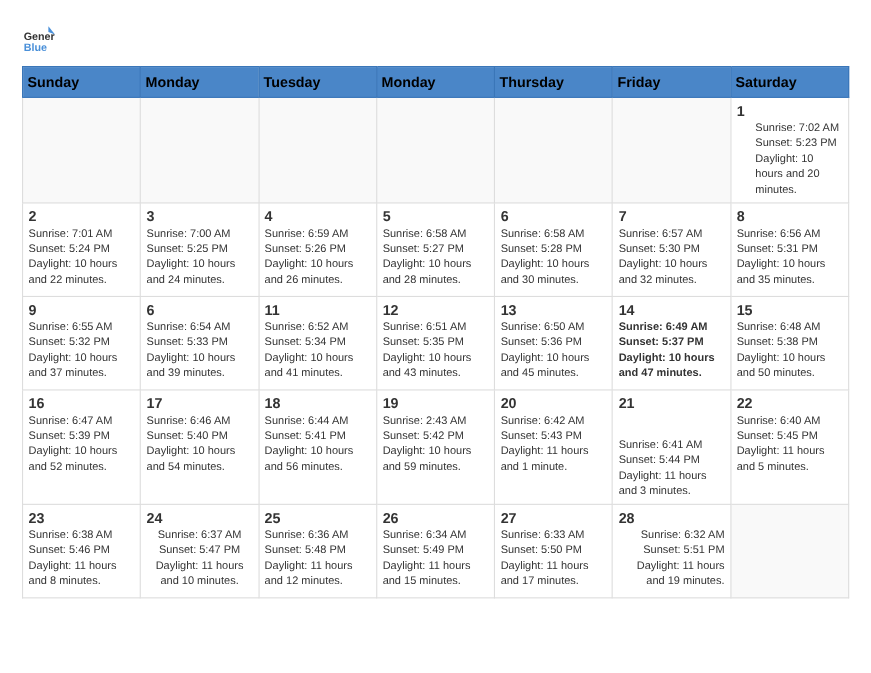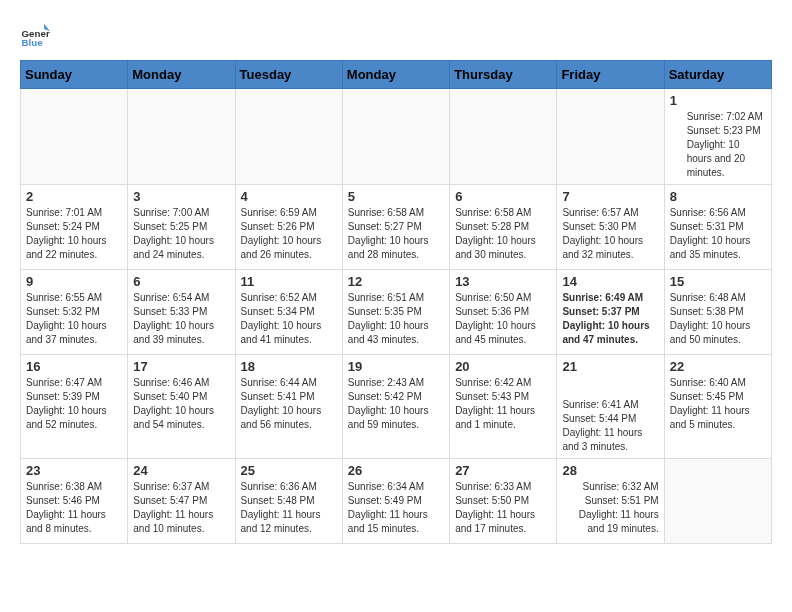--- a/index.html
+++ b/index.html
@@ -257,21 +257,21 @@
       </tr>
       <tr class="week-row">
         <td>
           <span class="day-number">23</span>
           <div class="day-info" style="white-space: pre-line;">Sunrise: 6:38 AM
 Sunset: 5:46 PM
 Daylight: 11 hours and 8 minutes.</div>
         </td>
         <td>
           <span class="day-number">24</span>
-          <div class="day-info" style="white-space: pre-line;">Sunrise: 6:37 AM
+          <div class="day-info" style="white-space: pre-line; text-align: center;">Sunrise: 6:37 AM
 Sunset: 5:47 PM
 Daylight: 11 hours and 10 minutes.</div>
         </td>
         <td>
           <span class="day-number">25</span>
           <div class="day-info" style="white-space: pre-line;">Sunrise: 6:36 AM
 Sunset: 5:48 PM
 Daylight: 11 hours and 12 minutes.</div>
         </td>
         <td>

